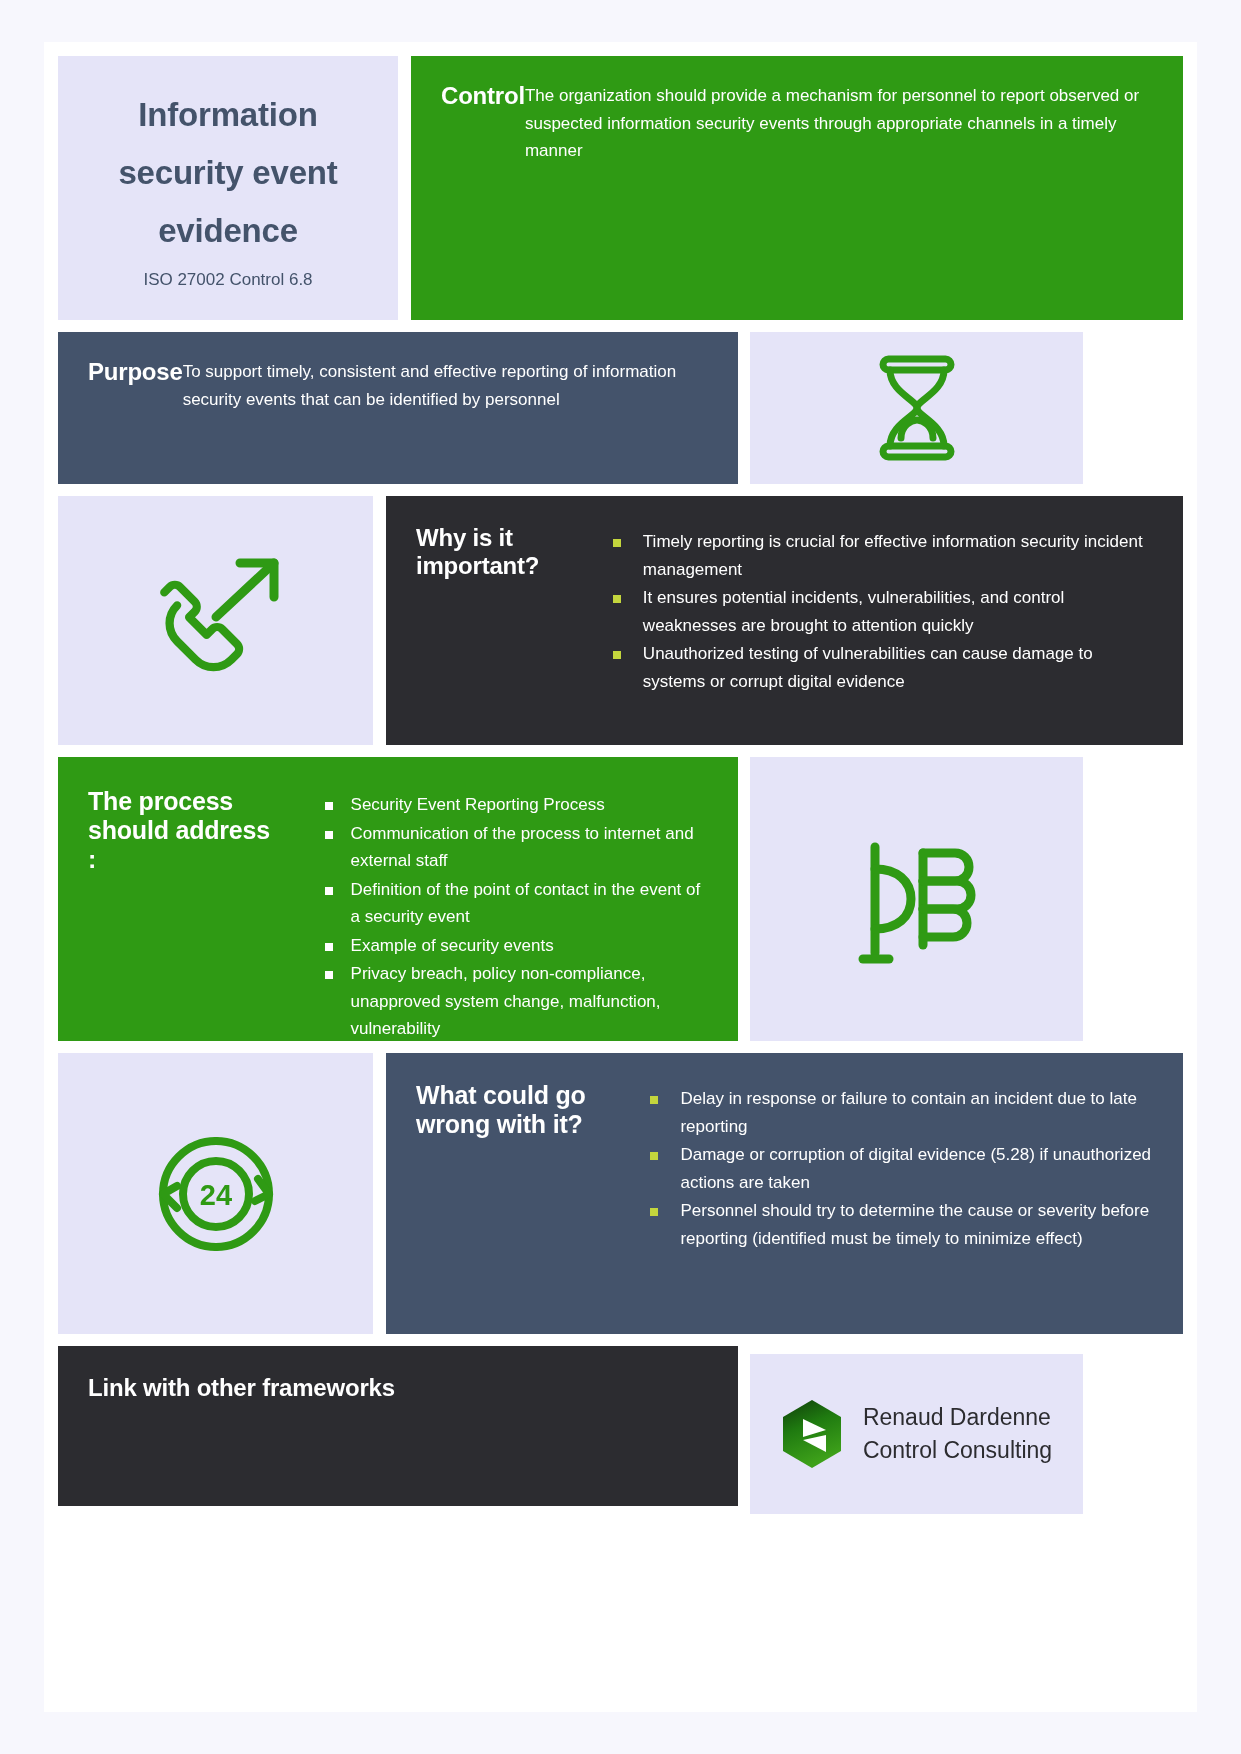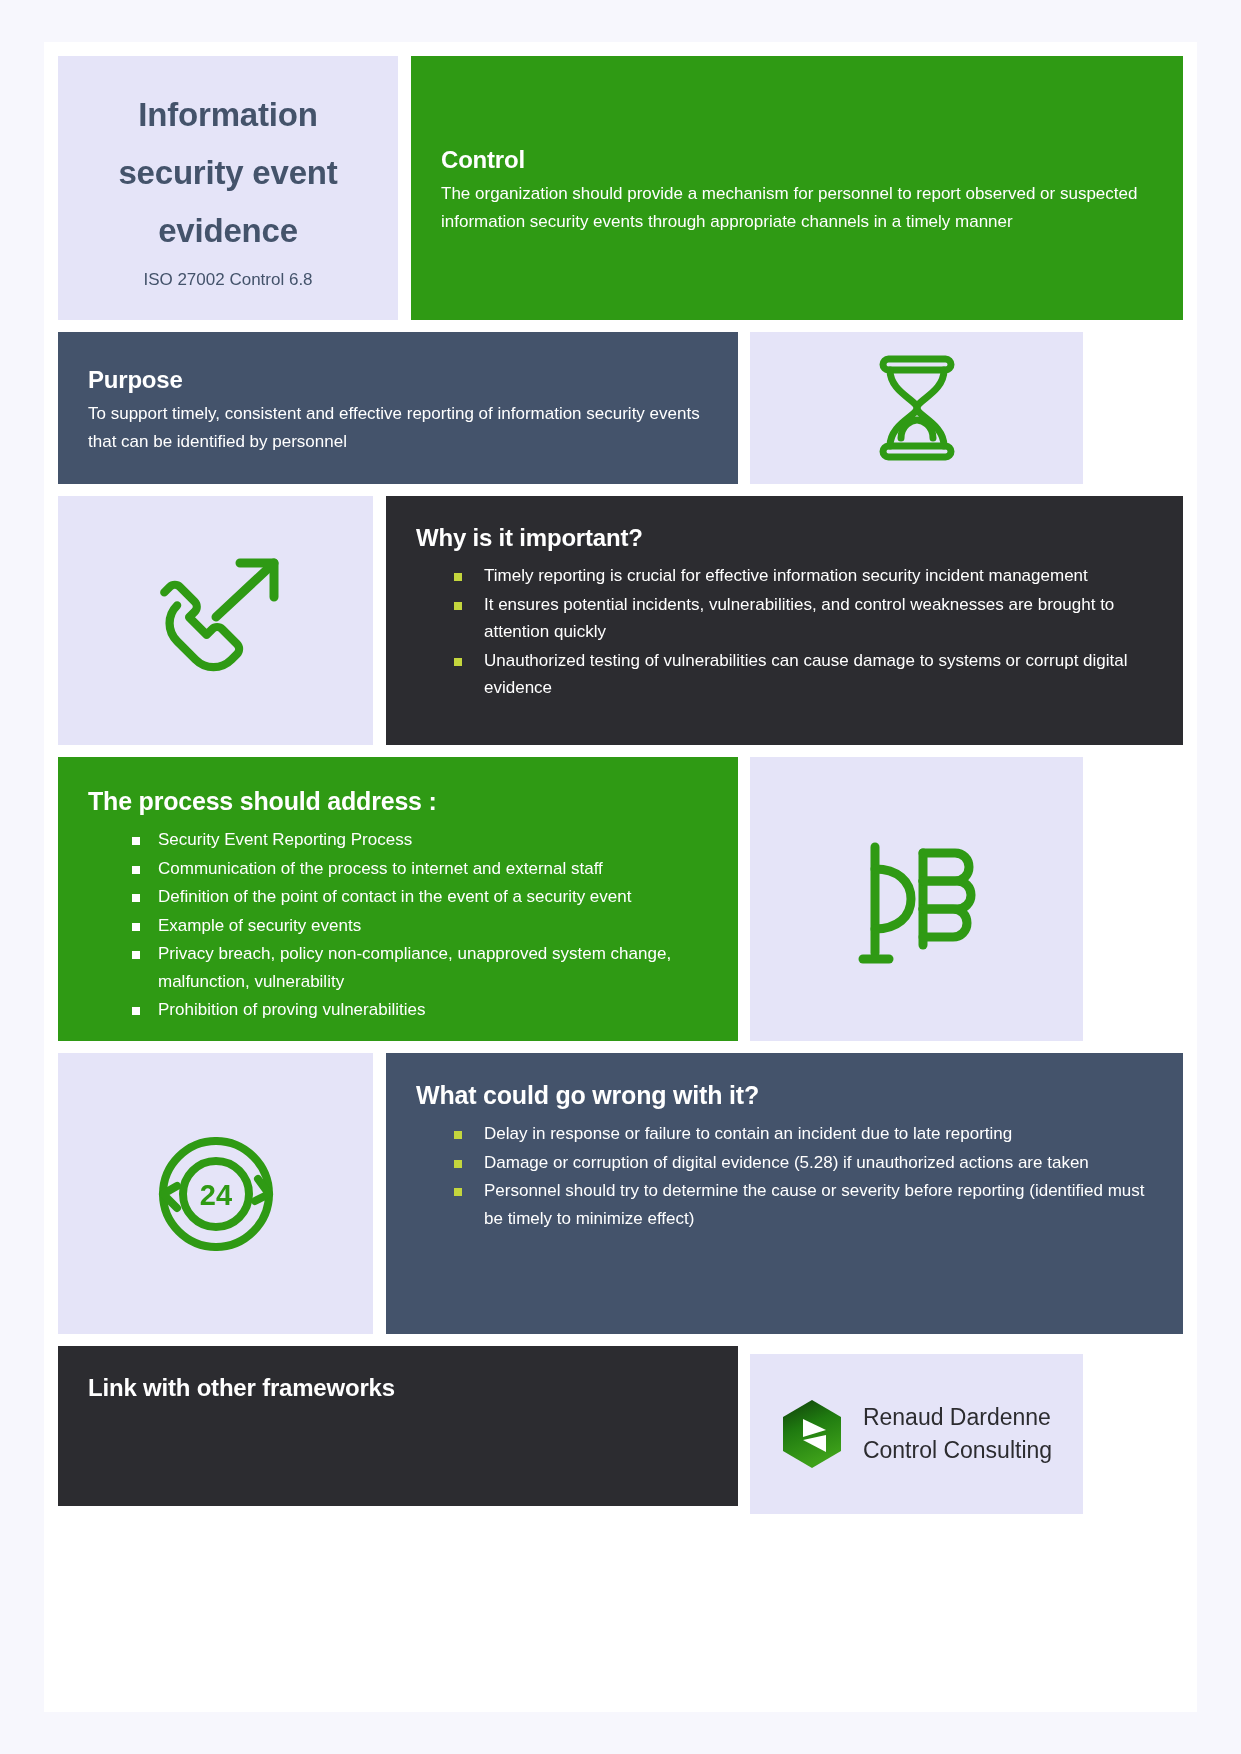--- a/index.html
+++ b/index.html
@@ -63,21 +63,21 @@
   .title-sub {
     font-size: 17px;
     color: #44536b;
     margin-top: 10px;
   }
 
   
   .body-card {
     padding: 26px 30px 20px 30px;
     display: flex;
-    flex-direction: column;
+    flex-direction: row;
     justify-content: center;
   }
   .body-card.topalign { justify-content: flex-start; }
   .h {
     font-size: 24px;
     font-weight: bold;
     color: #ffffff;
     margin: 0 0 6px 0;
     letter-spacing: -0.2px;
   }

